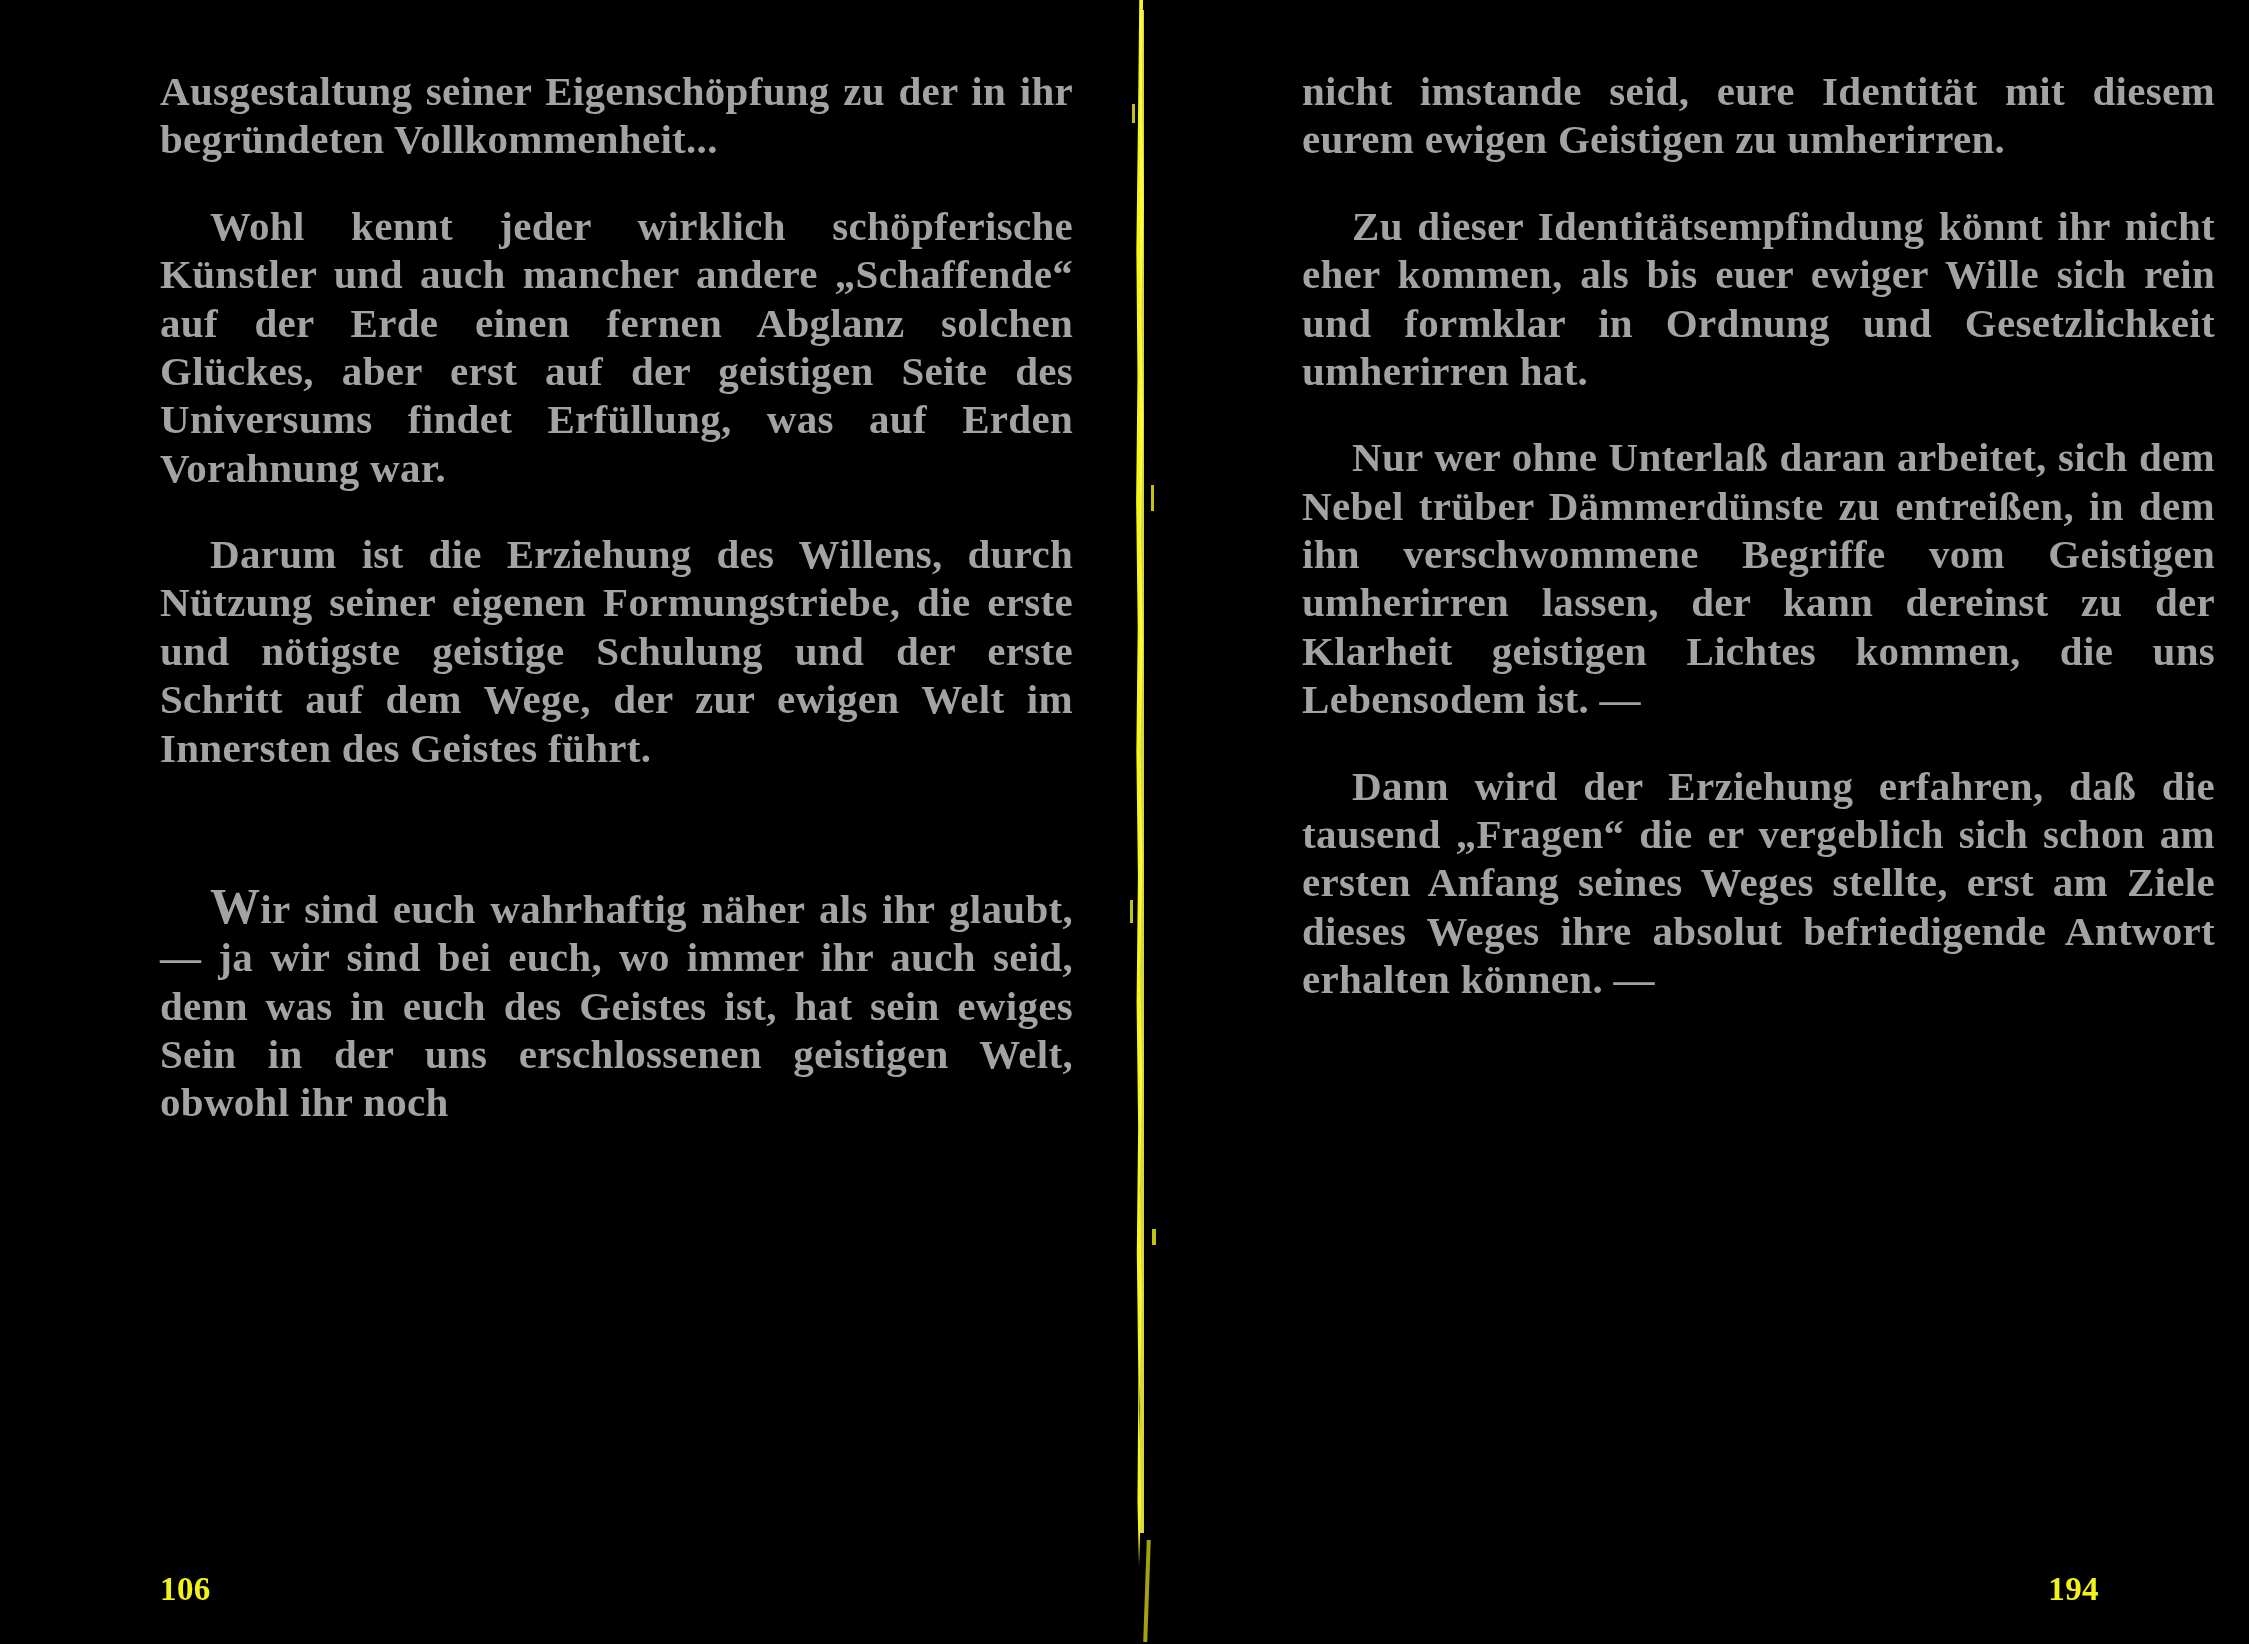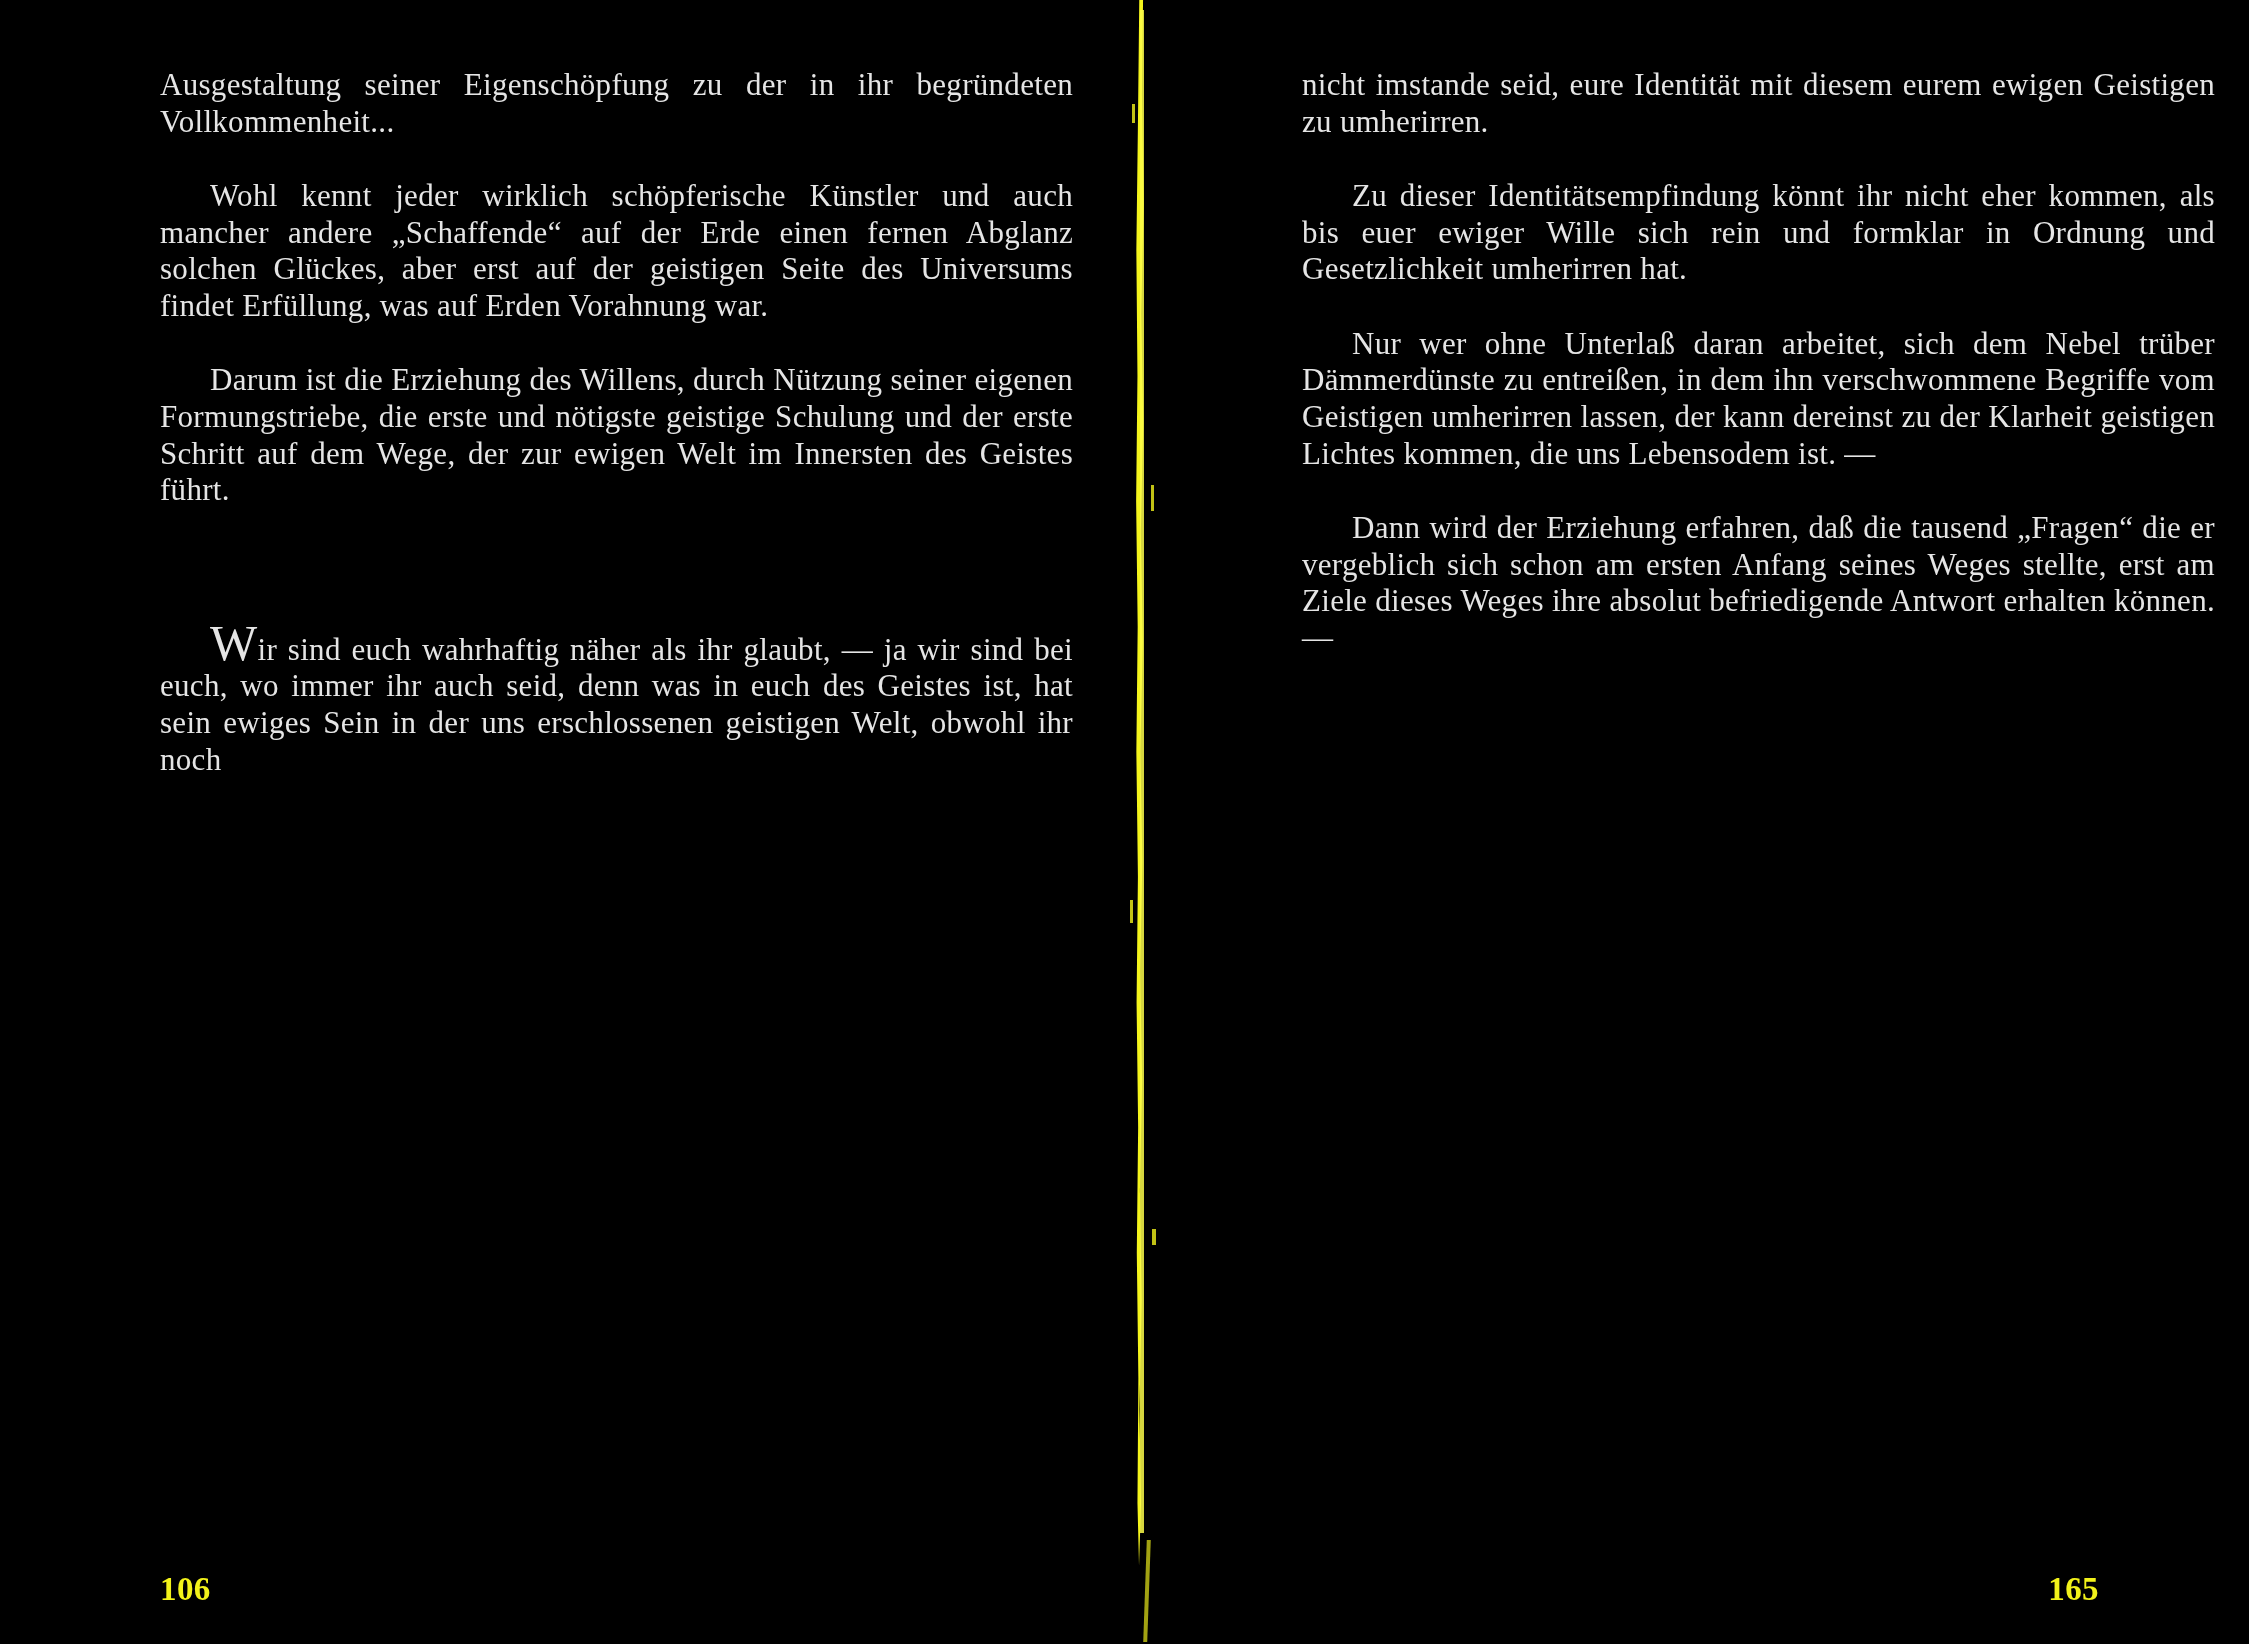--- a/index.html
+++ b/index.html
@@ -40,27 +40,27 @@
   .page-left .textblock {
     left: 160px;
     width: 913px;
   }
   .page-right .textblock {
     left: 151px;
     width: 913px;
   }
   p.para {
     margin: 0 0 38px 0;
-    font-size: 31px;
+    font-size: 41px;
     line-height: 1.18;
     text-align: justify;
     text-justify: inter-word;
     letter-spacing: 0.3px;
-    color: #e5e5e5;
-    font-weight: 400;
+    color: #a3a3a3;
+    font-weight: 700;
     -webkit-font-smoothing: none;
   }
   p.para:last-child {
     margin-bottom: 8px;
   }
   p.indent {
     text-indent: 50px;
   }
   p.gap-before {
     margin-top: 112px;
@@ -159,17 +159,17 @@
     <div class="tail"></div>
   </div>
 
   <div class="page page-right">
     <div class="textblock">
       <p class="para">nicht imstande seid, eure Identität mit diesem eurem ewigen Geistigen zu umherirren.</p>
       <p class="para indent">Zu dieser Identitätsempfindung könnt ihr nicht eher kommen, als bis euer ewiger Wille sich rein und formklar in Ordnung und Gesetzlichkeit umherirren hat.</p>
       <p class="para indent">Nur wer ohne Unterlaß daran arbeitet, sich dem Nebel trüber Dämmerdünste zu entreißen, in dem ihn verschwommene Begriffe vom Geistigen umherirren lassen, der kann dereinst zu der Klarheit geistigen Lichtes kommen, die uns Lebensodem ist. —</p>
       <p class="para indent">Dann wird der Erziehung erfahren, daß die tausend „Fragen“ die er vergeblich sich schon am ersten Anfang seines Weges stellte, erst am Ziele dieses Weges ihre absolut befriedigende Antwort erhalten können. —</p>
     </div>
-    <div class="folio folio-right">165</div>
+    <div class="folio folio-right">194</div>
   </div>
 
 </div>
 
 
 </body></html>

